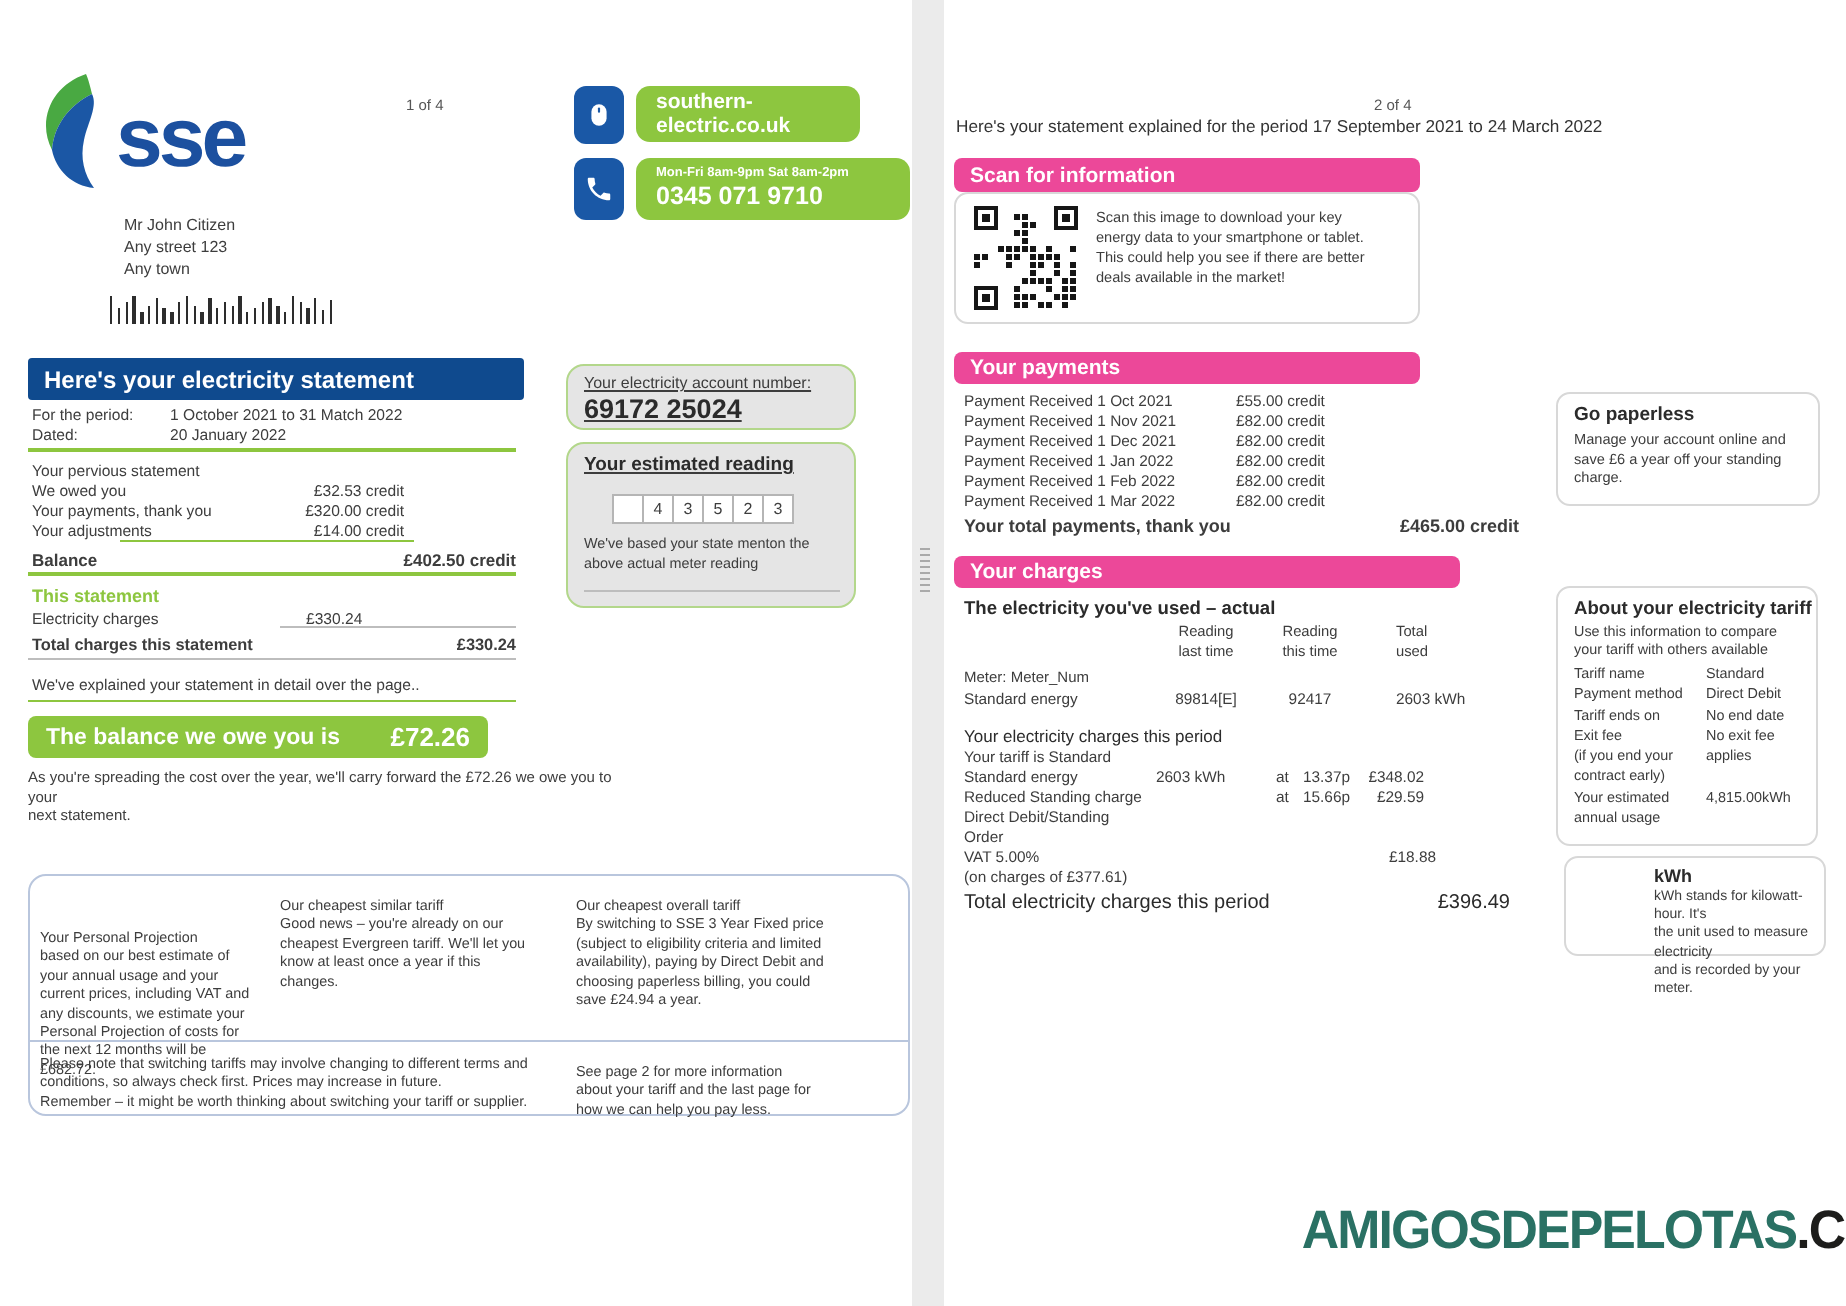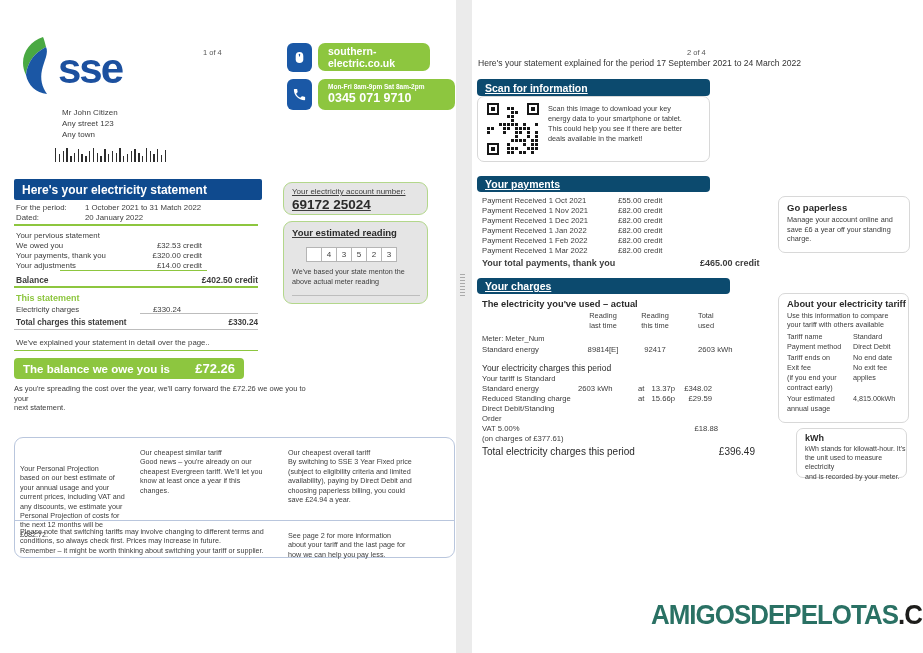--- a/index.html
+++ b/index.html
@@ -5,21 +5,21 @@
   html,body{margin:0;padding:0;background:#fff;}
   body{font-family:"Liberation Sans",sans-serif;color:#3d3d3d;}
   #sheet{position:relative;width:923px;height:653px;background:#fff;overflow:hidden;}
   .a{position:absolute;box-sizing:border-box;}
   .pre{white-space:pre-line;}
   .b{font-weight:bold;}
   .r{text-align:right;}
   .c{text-align:center;}
   .bblue{background:#0f4a8e;color:#fff;font-weight:bold;border-radius:2px;display:flex;align-items:center;padding:0 8px;}
   .bgreen{background:#8dc63f;color:#fff;font-weight:bold;border-radius:4px;display:flex;align-items:center;justify-content:space-between;padding:0 9px;}
-  .bgray{background:#0c4a6e;color:#fff;font-weight:bold;border-radius:4px;display:flex;align-items:center;padding:0 8px;text-decoration:underline;}
+  .bgray{background:#ec4899;color:#fff;font-weight:bold;border-radius:4px;display:flex;align-items:center;padding:0 8px;}
   .gbox{border:1px solid #b3d78b;border-radius:9px;background:#e5e5e5;text-decoration:underline;}
   .wbox{border:1px solid #d8d8d8;border-radius:7px;background:#fff;}
   .pbox{border:1.5px solid #b9c6dd;border-radius:9px;background:#fff;}
   .line-g{background:#8dc63f;}
   .line-gy{background:#bdbdbd;}
   .iconsq{background:#1a58a6;border-radius:6px;display:flex;align-items:center;justify-content:center;}
   .pill{background:#8dc63f;border-radius:7px;color:#fff;}
   .digit-cell{display:inline-block;width:14px;height:13px;border:1px solid #b5b5b5;background:#fff;margin-right:-1px;
     font-size:8px;line-height:13px;text-align:center;color:#3d3d3d;vertical-align:top;}
   .qf{position:absolute;width:12px;height:12px;border:2px solid #161616;box-sizing:border-box;background:#fff;}
@@ -342,21 +342,21 @@
         <div><span style="display:inline-block;width:66px;">Payment method</span><span>Direct Debit</span></div>
         <div><span style="display:inline-block;width:66px;">Tariff ends on</span><span>No end date</span></div>
         <div><span style="display:inline-block;width:66px;">Exit fee</span><span>No exit fee</span></div>
         <div><span style="display:inline-block;width:66px;">(if you end your</span><span>applies</span></div>
         <div><span style="display:inline-block;width:66px;">contract early)</span><span></span></div>
         <div><span style="display:inline-block;width:66px;">Your estimated</span><span>4,815.00kWh</span></div>
         <div><span style="display:inline-block;width:66px;">annual usage</span><span></span></div>
       </div>
     </div>
 
-    <div class="a wbox" style="left:324px;top:428px;width:111px;height:50px;">
+    <div class="a wbox" style="left:310px;top:428px;width:131px;height:50px;padding-left:36px;">
       <div class="b" style="font-size:9px;margin:4px 0 0 8px;color:#2b2b2b;">kWh</div>
       <div class="pre" style="font-size:7px;line-height:9.2px;margin:1px 0 0 8px;">kWh stands for kilowatt-hour. It's
 the unit used to measure electricity
 and is recorded by your meter.</div>
     </div>
 
   </div>
 
   <div class="a" style="left:640px;top:600px;width:272px;text-align:right;font-size:27px;font-weight:bold;letter-spacing:-1px;transform:scaleX(0.96);transform-origin:right;">
     <span class="wm-teal">AMIGOSDEPELOTAS</span><span class="wm-dark">.COM</span>

